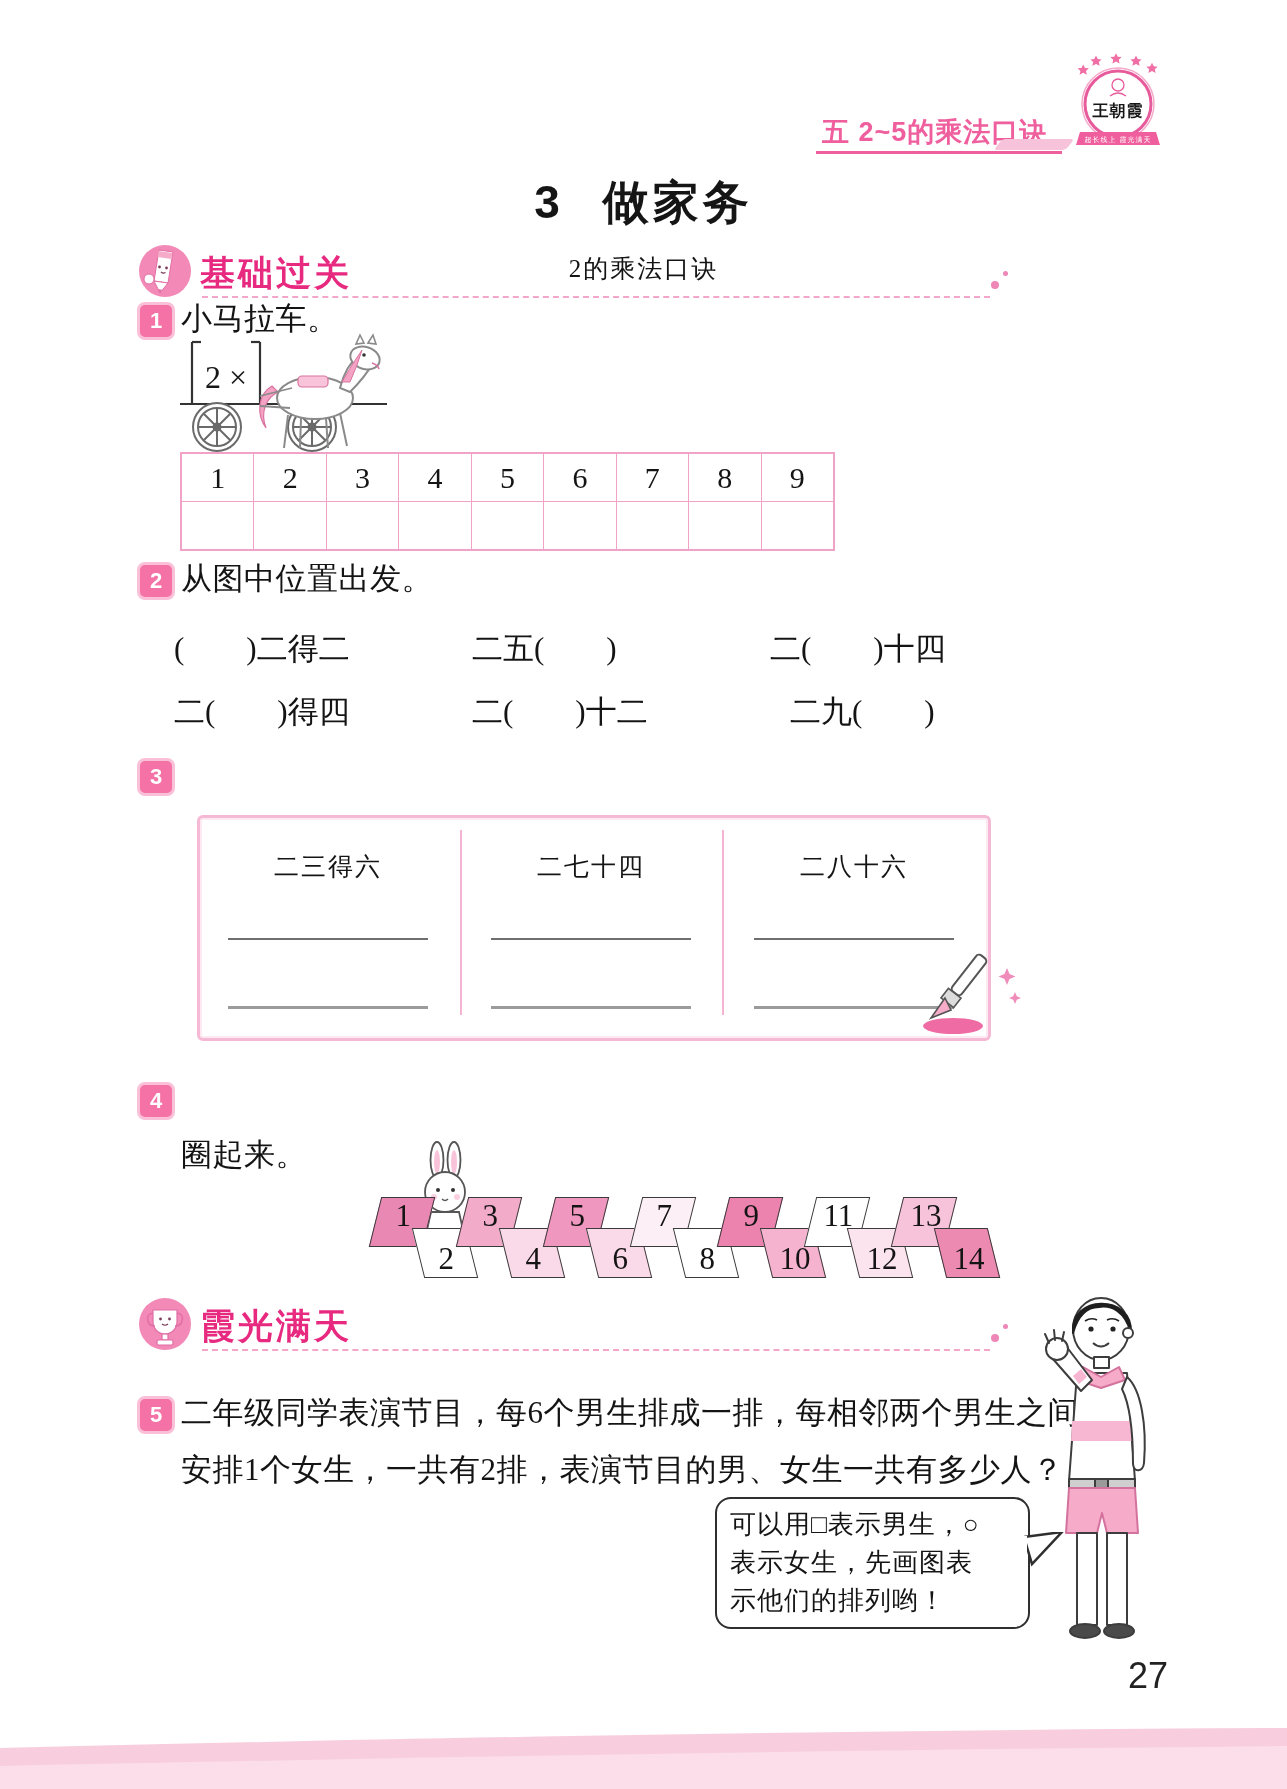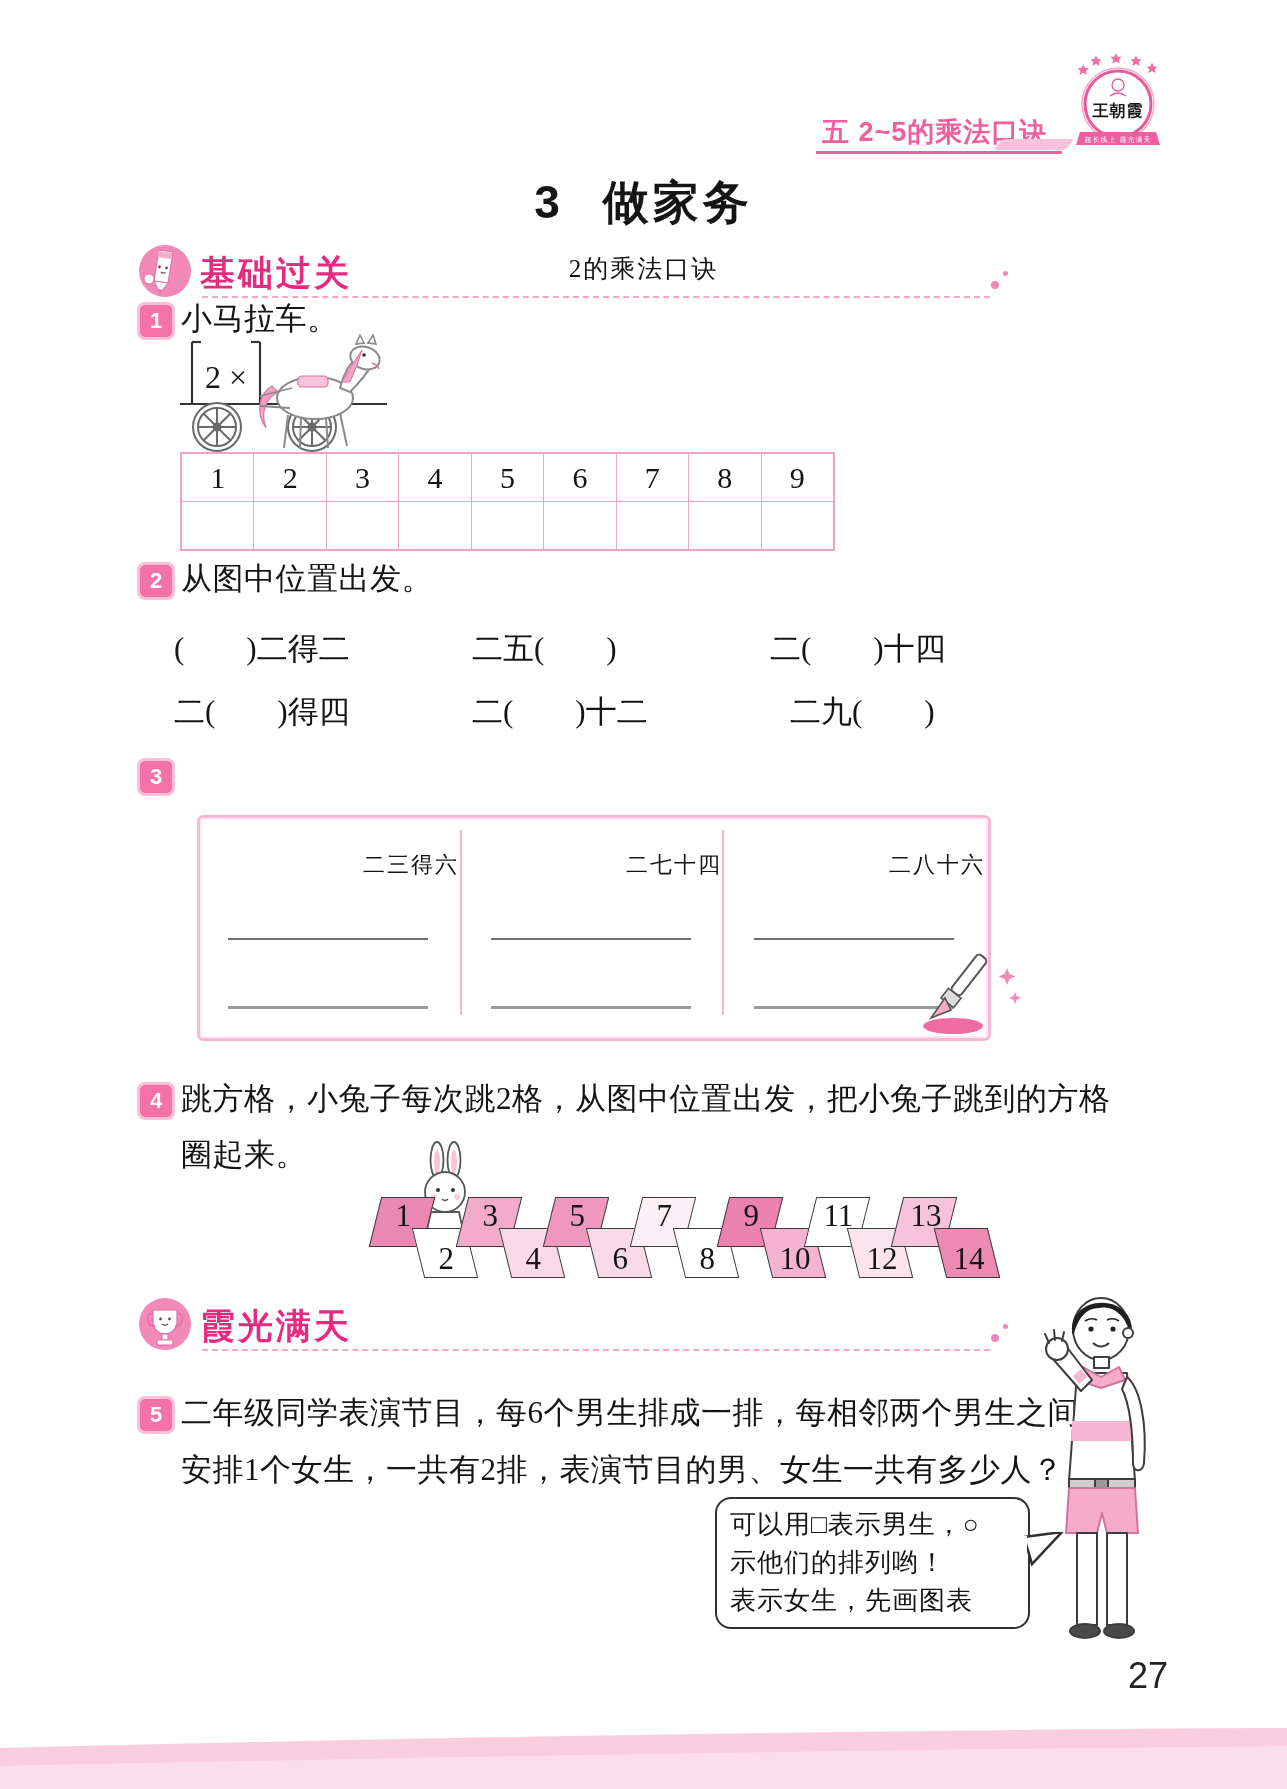--- a/index.html
+++ b/index.html
@@ -40,21 +40,21 @@
   .tcell{flex:1;display:flex;align-items:center;justify-content:center;font-size:30px;}
   .tcell + .tcell{border-left:1.5px solid #f0a3c6;}
 
   
   .kouj{position:absolute;font-size:31px;white-space:nowrap;}
 
   
   .ex3box{position:absolute;left:197px;top:815px;width:788px;height:220px;border:3px solid #f6b9d5;
     border-radius:6px;box-shadow:inset 0 0 0 2px #fde9f2;background:#fff;}
   .ex3divider{position:absolute;width:2px;background:#f5b5d2;top:830px;height:185px;}
-  .rhyme{position:absolute;width:262px;text-align:right;font-size:22px;letter-spacing:2px;}
+  .rhyme{position:absolute;width:262px;text-align:center;font-size:25px;letter-spacing:2px;}
   .blank1{position:absolute;width:200px;height:0;border-top:2px solid #6f6f6f;}
   .blank2{position:absolute;width:200px;height:0;border-top:3px solid #9b9b9b;}
 
   
   .tile{position:absolute;width:54px;height:50px;border:1.6px solid #3a3a3a;display:flex;
     justify-content:center;box-sizing:border-box;}
   .tile.up{transform:skewX(-14deg);align-items:flex-start;}
   .tile.dn{transform:skewX(14deg);align-items:flex-end;}
   .tilenum{font-size:31px;line-height:34px;font-family:"Liberation Serif",serif;}
   .tile.up .tilenum{transform:skewX(14deg);margin-top:1px;}
@@ -208,21 +208,20 @@
     <rect x="48" y="2" width="12" height="46" rx="4" transform="rotate(38 54 25)" fill="#ffffff" stroke="#555" stroke-width="2"></rect>
     <rect x="28" y="42" width="16" height="12" transform="rotate(38 36 48)" fill="#dcdcdc" stroke="#555" stroke-width="1.6"></rect>
     <path d="M30 48 L16 68 L36 60 Z" fill="#f6abc9" stroke="#555" stroke-width="1.6"></path>
     <g fill="#f08cba">
       <path d="M92 18 l2.5 6 6 2.5 -6 2.5 -2.5 6 -2.5 -6 -6 -2.5 6 -2.5 Z"></path>
       <path d="M100 42 l1.8 4.2 4.2 1.8 -4.2 1.8 -1.8 4.2 -1.8 -4.2 -4.2 -1.8 4.2 -1.8 Z"></path>
     </g>
   </svg>
 
   <div class="badge" style="top:1082px;">4</div>
-  <div class="prompt" style="left:181px;top:1078px;">跳方格，小兔子每次跳2格，从图中位置出发，把小兔子跳到的方格</div>
   <div class="prompt" style="left:181px;top:1134px;">圈起来。</div>
 
   <svg class="abs" style="left:413px;top:1140px;width:66px;height:112px" viewBox="0 0 66 112">
     <g stroke="#555" stroke-width="1.8" fill="#ffffff">
       <ellipse cx="24" cy="20" rx="6.5" ry="18"></ellipse>
       <ellipse cx="41" cy="20" rx="6.5" ry="18"></ellipse>
     </g>
     <ellipse cx="24" cy="22" rx="3" ry="12" fill="#f9c4da"></ellipse>
     <ellipse cx="41" cy="22" rx="3" ry="12" fill="#f9c4da"></ellipse>
     <circle cx="32" cy="52" r="20" fill="#ffffff" stroke="#555" stroke-width="1.8"></circle>
@@ -295,22 +294,22 @@
   <div class="dashline" style="left:202px;top:1349px;width:788px;"></div>
   <div class="dot" style="left:991px;top:1334px;width:8px;height:8px;"></div>
   <div class="dot" style="left:1003px;top:1324px;width:5px;height:5px;"></div>
 
   <div class="badge" style="top:1396px;">5</div>
   <div class="prompt" style="left:181px;top:1392px;">二年级同学表演节目，每6个男生排成一排，每相邻两个男生之间</div>
   <div class="prompt" style="left:181px;top:1449px;">安排1个女生，一共有2排，表演节目的男、女生一共有多少人？</div>
 
   <div class="bubble">
     <div>可以用□表示男生，○</div>
+    <div>表示女生，先画图表</div>
     <div>示他们的排列哟！</div>
-    <div>表示女生，先画图表</div>
   </div>
   <svg class="abs" style="left:1024px;top:1532px;width:40px;height:36px" viewBox="0 0 40 36">
     <polygon points="0,5 38,0 8,32" fill="#ffffff" stroke="#2f2f2f" stroke-width="2.5"></polygon>
     <rect x="-2" y="4" width="5" height="26" fill="#ffffff"></rect>
   </svg>
 
   <svg class="abs" style="left:1035px;top:1285px;width:135px;height:370px" viewBox="0 0 135 370">
     <g stroke="#3d3d3d" stroke-width="2" fill="#ffffff" stroke-linejoin="round" stroke-linecap="round">
       <ellipse cx="66" cy="44" rx="28" ry="31"></ellipse>
       <path d="M38 48 C34 10 98 8 96 48 C90 26 76 20 64 22 C50 22 42 34 38 48 Z" fill="#1f1f1f" stroke="#1f1f1f"></path>

